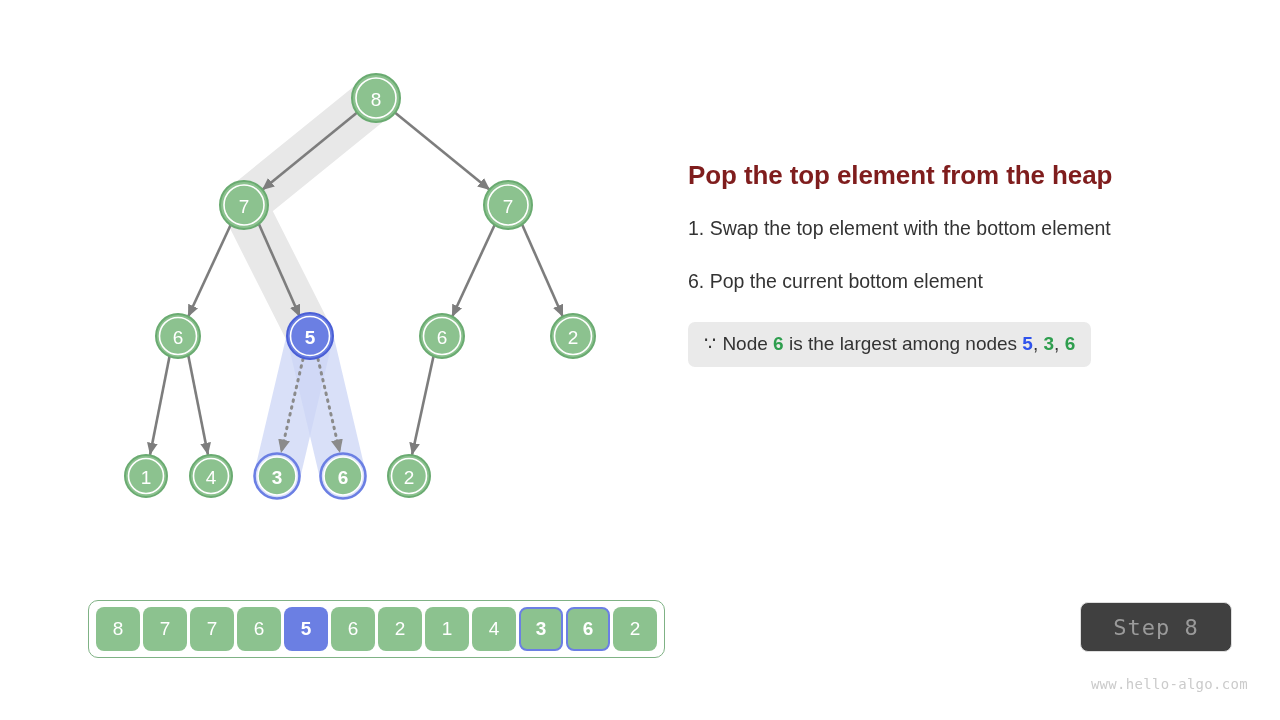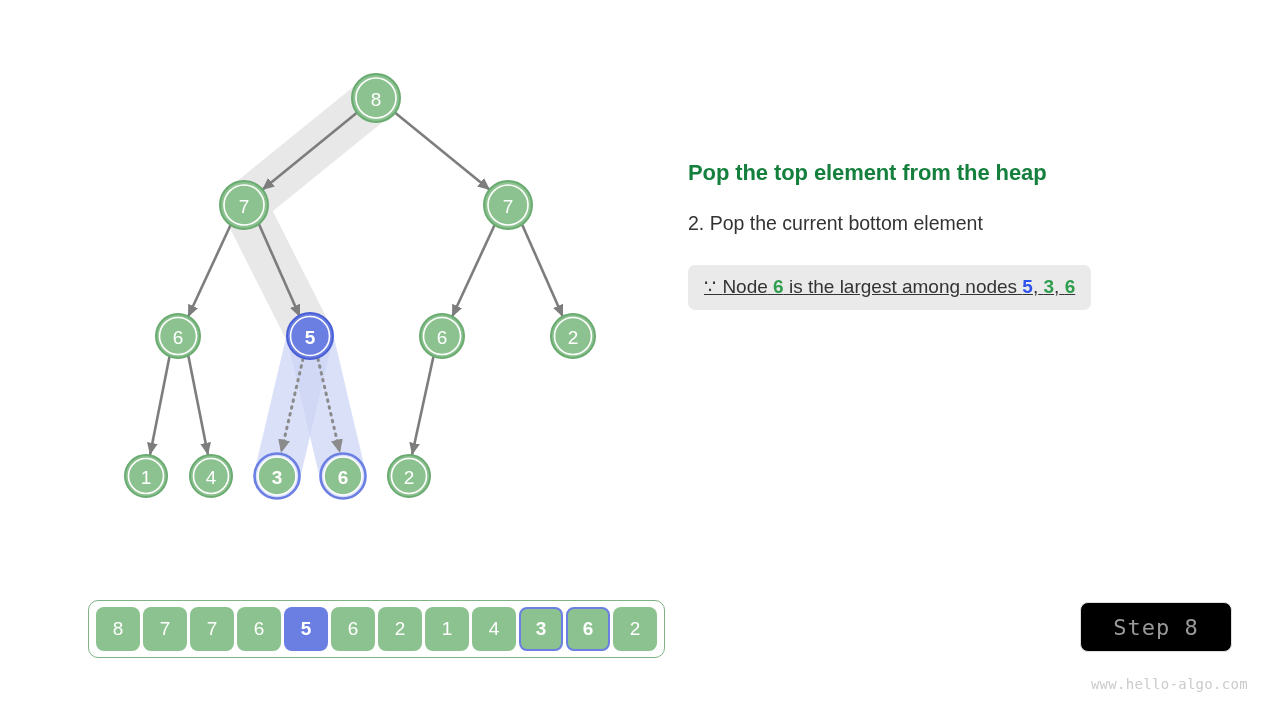--- a/index.html
+++ b/index.html
@@ -26,44 +26,43 @@
   }
 
   
   #panel {
     position: absolute;
     left: 688px;
     top: 160px;
     width: 540px;
   }
   #panel .title {
-    font-size: 22px;
+    font-size: 26px;
     font-weight: bold;
-    color: #15803d;
+    color: #7f1d1d;
     letter-spacing: -0.1px;
     margin: 0 0 26px 0;
     line-height: 1.2;
   }
   #panel .step-line {
     font-size: 19.5px;
     color: #333333;
     margin: 0 0 29px 0;
     line-height: 1.2;
     white-space: nowrap;
   }
   #panel .note {
     display: inline-block;
     background: #eaeaea;
     border-radius: 7px;
     padding: 11px 16px 12px 16px;
     font-size: 19px;
     color: #333333;
     line-height: 1.15;
     white-space: nowrap;
-    text-decoration: underline;
   }
   #panel .note .num-blue { color: #2f53ec; font-weight: bold; }
   #panel .note .num-green { color: #2e9e4e; font-weight: bold; }
   #panel .note .because { font-size: 19px; letter-spacing: 1px; }
 
   
   #array-wrap {
     position: absolute;
     left: 88px;
     top: 600px;
@@ -98,21 +97,21 @@
 
   
   #step-badge {
     position: absolute;
     left: 1080px;
     top: 602px;
     width: 152px;
     height: 50px;
     border: 1.3px solid #dedede;
     border-radius: 8px;
-    background: #000000;
+    background: #404040;
     display: flex;
     align-items: center;
     justify-content: center;
     font-family: "DejaVu Sans Mono", monospace;
     font-size: 22px;
     color: #9a9a9a;
     letter-spacing: 1px;
     box-sizing: border-box;
   }
 
@@ -248,21 +247,22 @@
       <circle cx="409" cy="476" r="17.5" fill="none" stroke="#ffffff" stroke-width="1.6"></circle>
       <text class="node-label" x="409" y="477">2</text>
     </g>
 
   </g>
 </svg>
 
 <div id="panel">
   <h1 class="title">Pop the top element from the heap</h1>
 
-  <p class="step-line">2. Pop the current bottom element</p>
+  <p class="step-line">1. Swap the top element with the bottom element</p>
+  <p class="step-line">6. Pop the current bottom element</p>
 
   <div class="note">
     <span class="because">∵</span>
     <span>Node</span>
     <span class="num-green">6</span>
     <span>is the largest among nodes</span>
     <span class="num-blue">5</span><span>,</span>
     <span class="num-green">3</span><span>,</span>
     <span class="num-green">6</span>
   </div>

